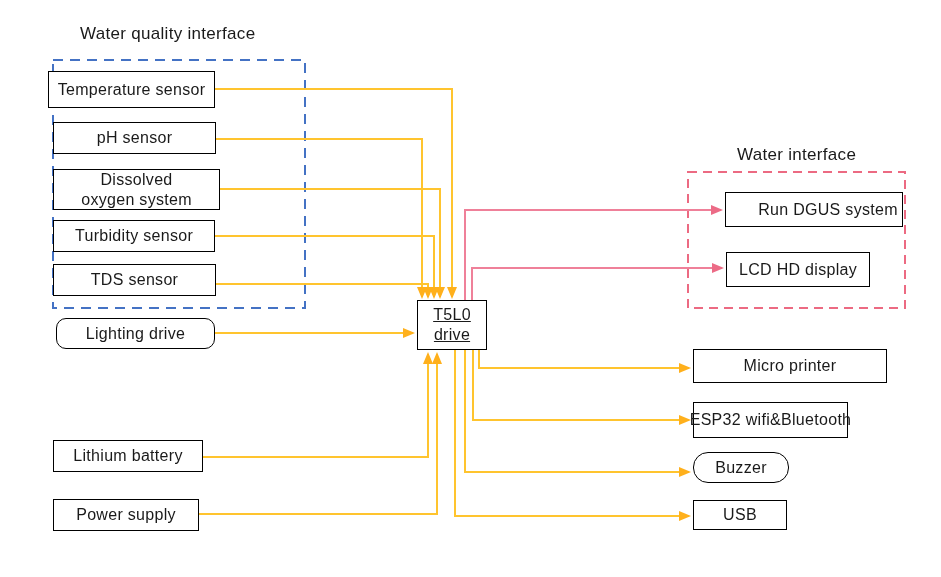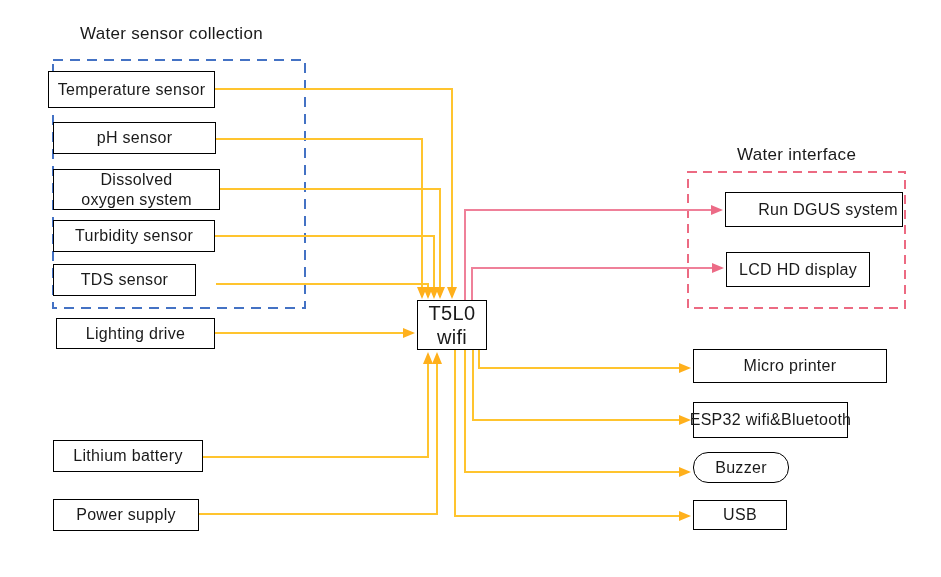--- a/index.html
+++ b/index.html
@@ -11,28 +11,28 @@
   .node{
     position:absolute;z-index:2;background:#ffffff;border:1.5px solid #000000;
     display:flex;flex-direction:column;align-items:center;justify-content:center;
     text-align:left;font-size:16px;letter-spacing:0.3px;line-height:1.22;
     box-sizing:border-box;
   }
   .node span{display:block;white-space:nowrap;}
   .group-title{
     position:absolute;z-index:2;font-size:17px;letter-spacing:0.3px;white-space:nowrap;
   }
-  #n-chip{font-size:20px;}
+  #n-chip{font-size:16px;text-decoration:underline;}
   
   #n-temperature{left:48px;top:71px;width:167px;height:37px;}
   #n-ph{left:53px;top:122px;width:163px;height:32px;}
   #n-do{left:53px;top:169px;width:167px;height:41px;}
   #n-turb{left:53px;top:220px;width:162px;height:32px;}
-  #n-tds{left:53px;top:264px;width:143px;height:32px;}
-  #n-light{left:56px;top:318px;width:159px;height:31px;}
+  #n-tds{left:53px;top:264px;width:163px;height:32px;}
+  #n-light{left:56px;top:318px;width:159px;height:31px;border-radius:10px;}
   #n-lith{left:53px;top:440px;width:150px;height:32px;}
   #n-power{left:53px;top:499px;width:146px;height:32px;}
   #n-chip{left:417px;top:300px;width:70px;height:50px;}
   #n-dgus{left:725px;top:192px;width:178px;height:35px;padding-left:28px;}
   #n-lcd{left:726px;top:252px;width:144px;height:35px;}
   #n-printer{left:693px;top:349px;width:194px;height:34px;}
   #n-esp{left:693px;top:402px;width:155px;height:36px;}
   #n-buzzer{left:693px;top:452px;width:96px;height:31px;border-radius:15px;}
   #n-usb{left:693px;top:500px;width:94px;height:30px;}
   #t-wq{left:80px;top:24px;}
@@ -72,21 +72,21 @@
 
     <polyline class="wire pink" points="465,300 465,210 721,210" marker-end="url(#ap)"></polyline>
     <polyline class="wire pink" points="472,300 472,268 722,268" marker-end="url(#ap)"></polyline>
 
     <polyline class="wire yellow" points="479,350 479,368 689,368" marker-end="url(#ay)"></polyline>
     <polyline class="wire yellow" points="473,350 473,420 689,420" marker-end="url(#ay)"></polyline>
     <polyline class="wire yellow" points="465,350 465,472 689,472" marker-end="url(#ay)"></polyline>
     <polyline class="wire yellow" points="455,350 455,516 689,516" marker-end="url(#ay)"></polyline>
   </svg>
 
-  <div class="group-title" id="t-wq">Water sensor collection</div>
+  <div class="group-title" id="t-wq">Water quality interface</div>
   <div class="group-title" id="t-ui">Water interface</div>
 
   <div class="node" id="n-temperature">
     <span>Temperature sensor</span>
   </div>
   <div class="node" id="n-ph">
     <span>pH sensor</span>
   </div>
   <div class="node" id="n-do">
     <span>Dissolved</span>
@@ -104,21 +104,21 @@
   </div>
   <div class="node" id="n-lith">
     <span>Lithium battery</span>
   </div>
   <div class="node" id="n-power">
     <span>Power supply</span>
   </div>
 
   <div class="node" id="n-chip">
     <span>T5L0</span>
-    <span>wifi</span>
+    <span>drive</span>
   </div>
 
   <div class="node" id="n-dgus">
     <span>Run DGUS system</span>
   </div>
   <div class="node" id="n-lcd">
     <span>LCD HD display</span>
   </div>
 
   <div class="node" id="n-printer">

